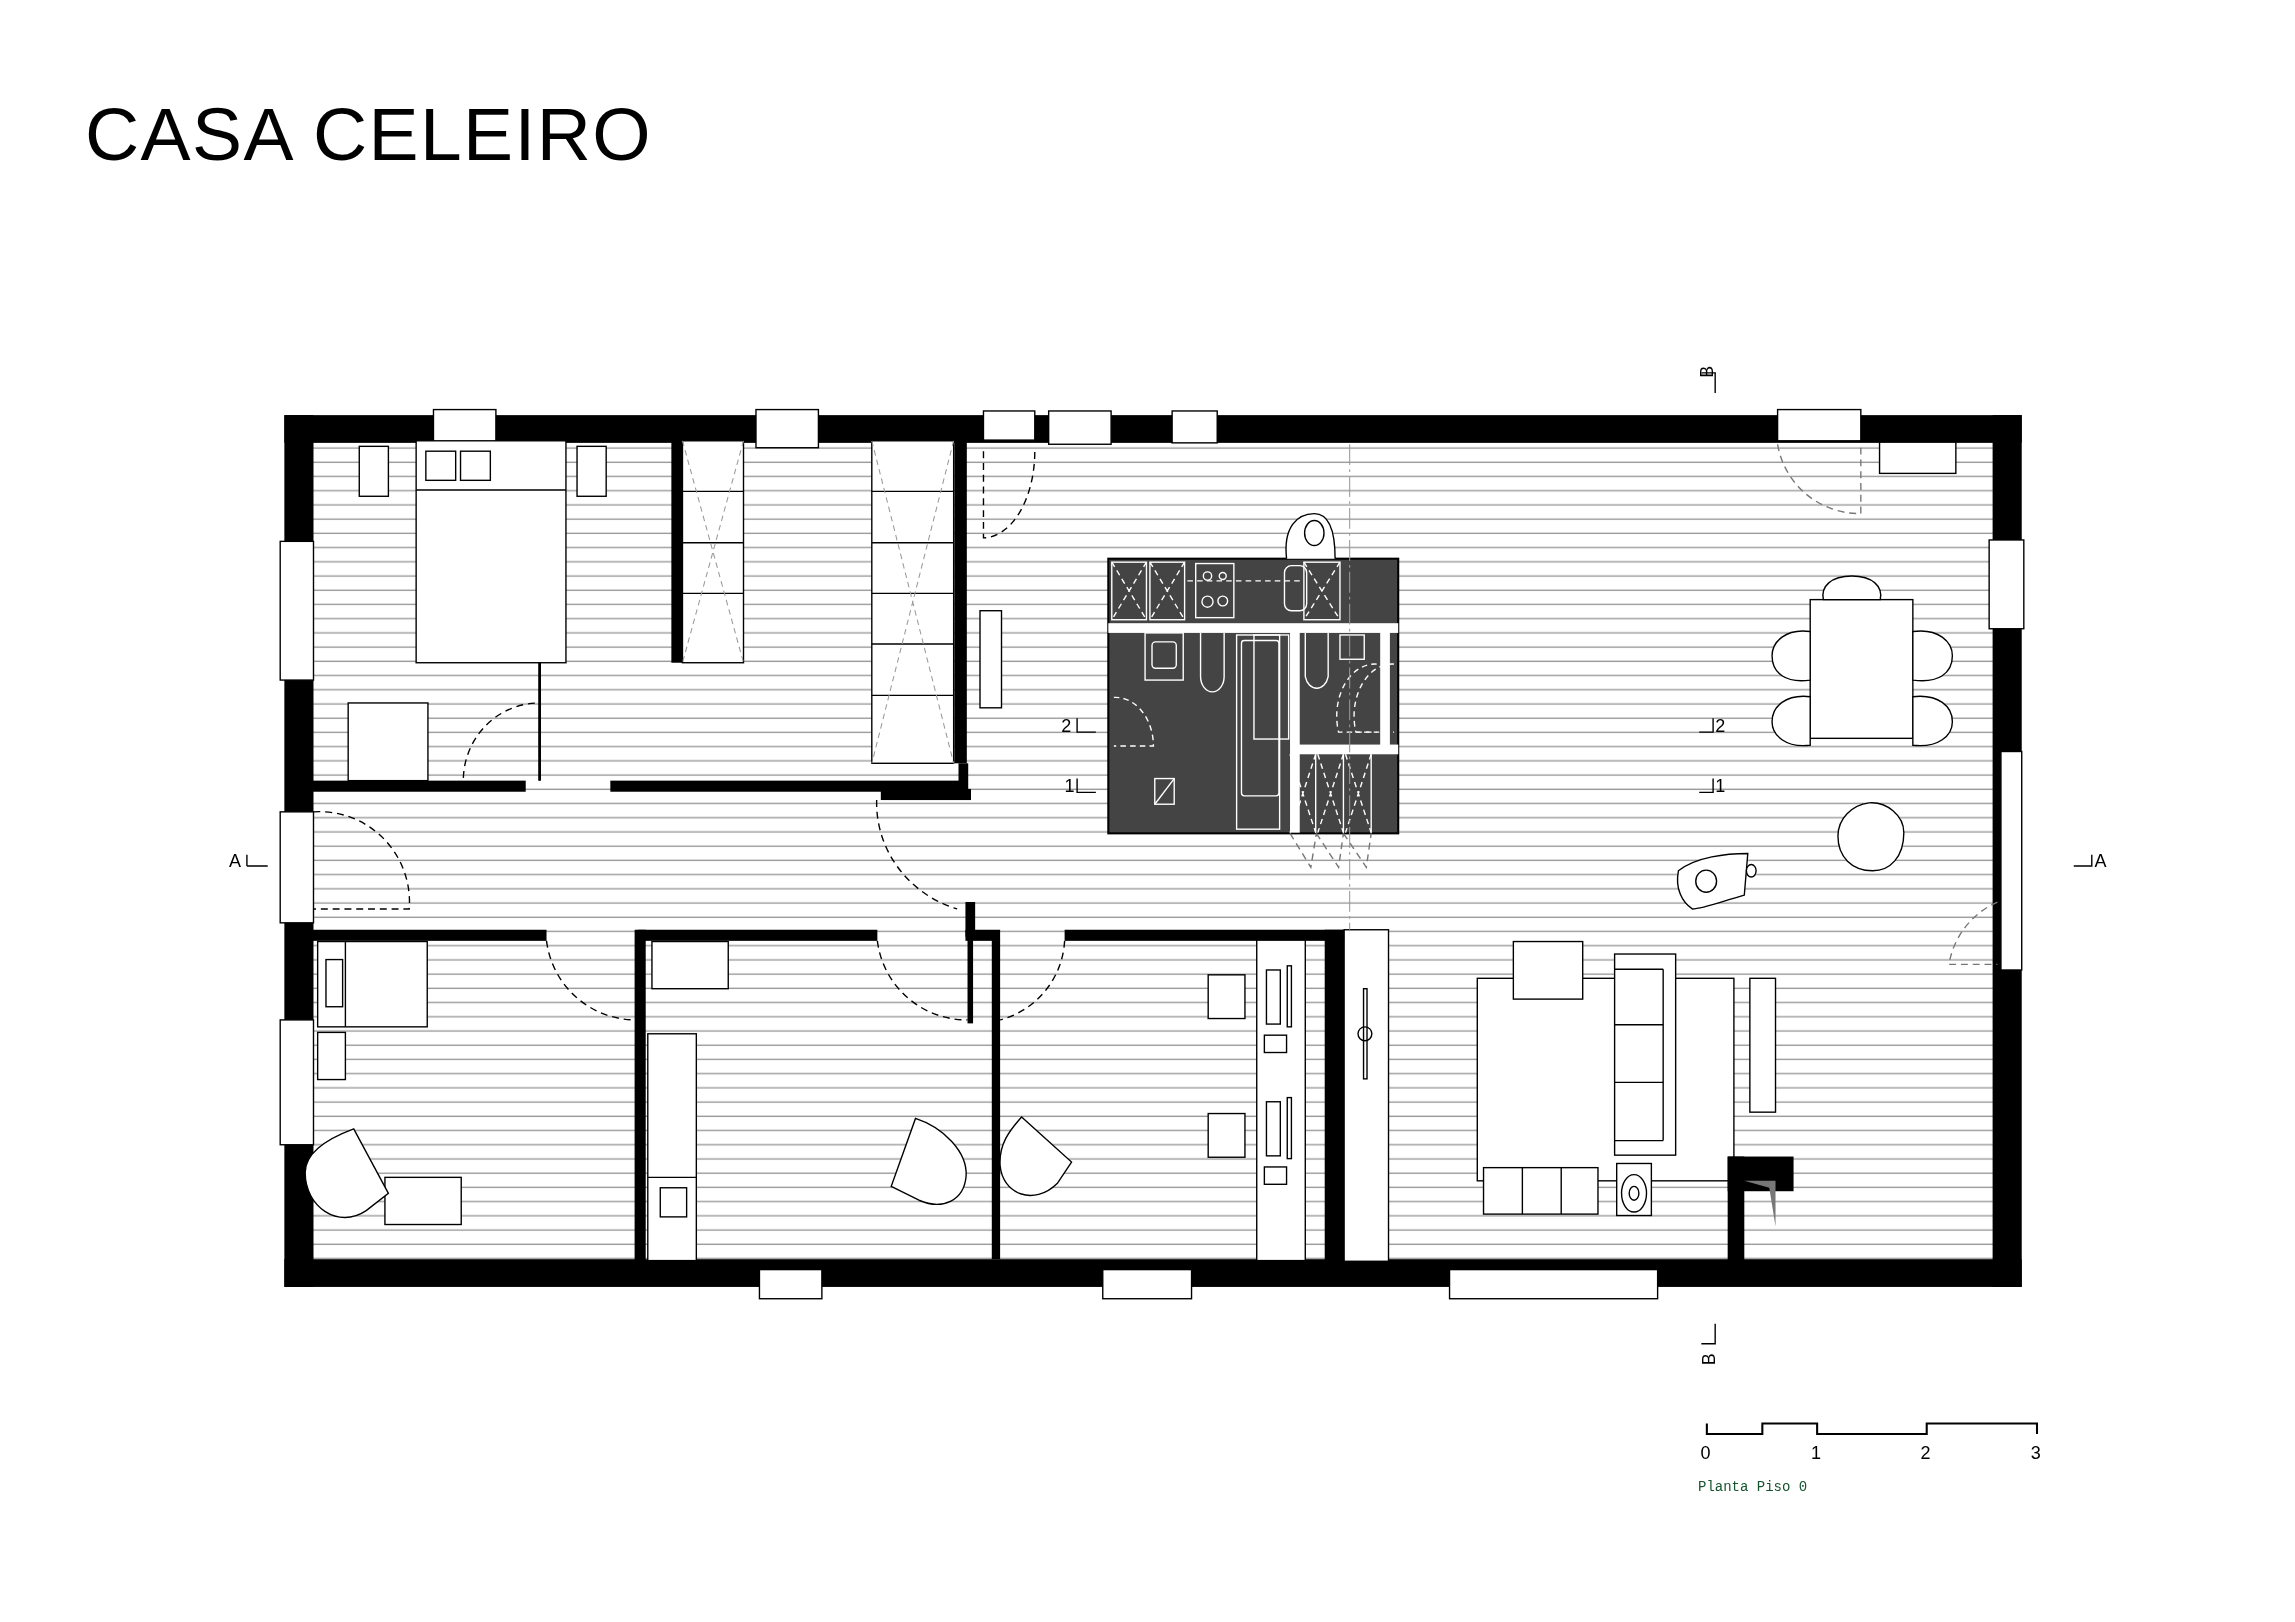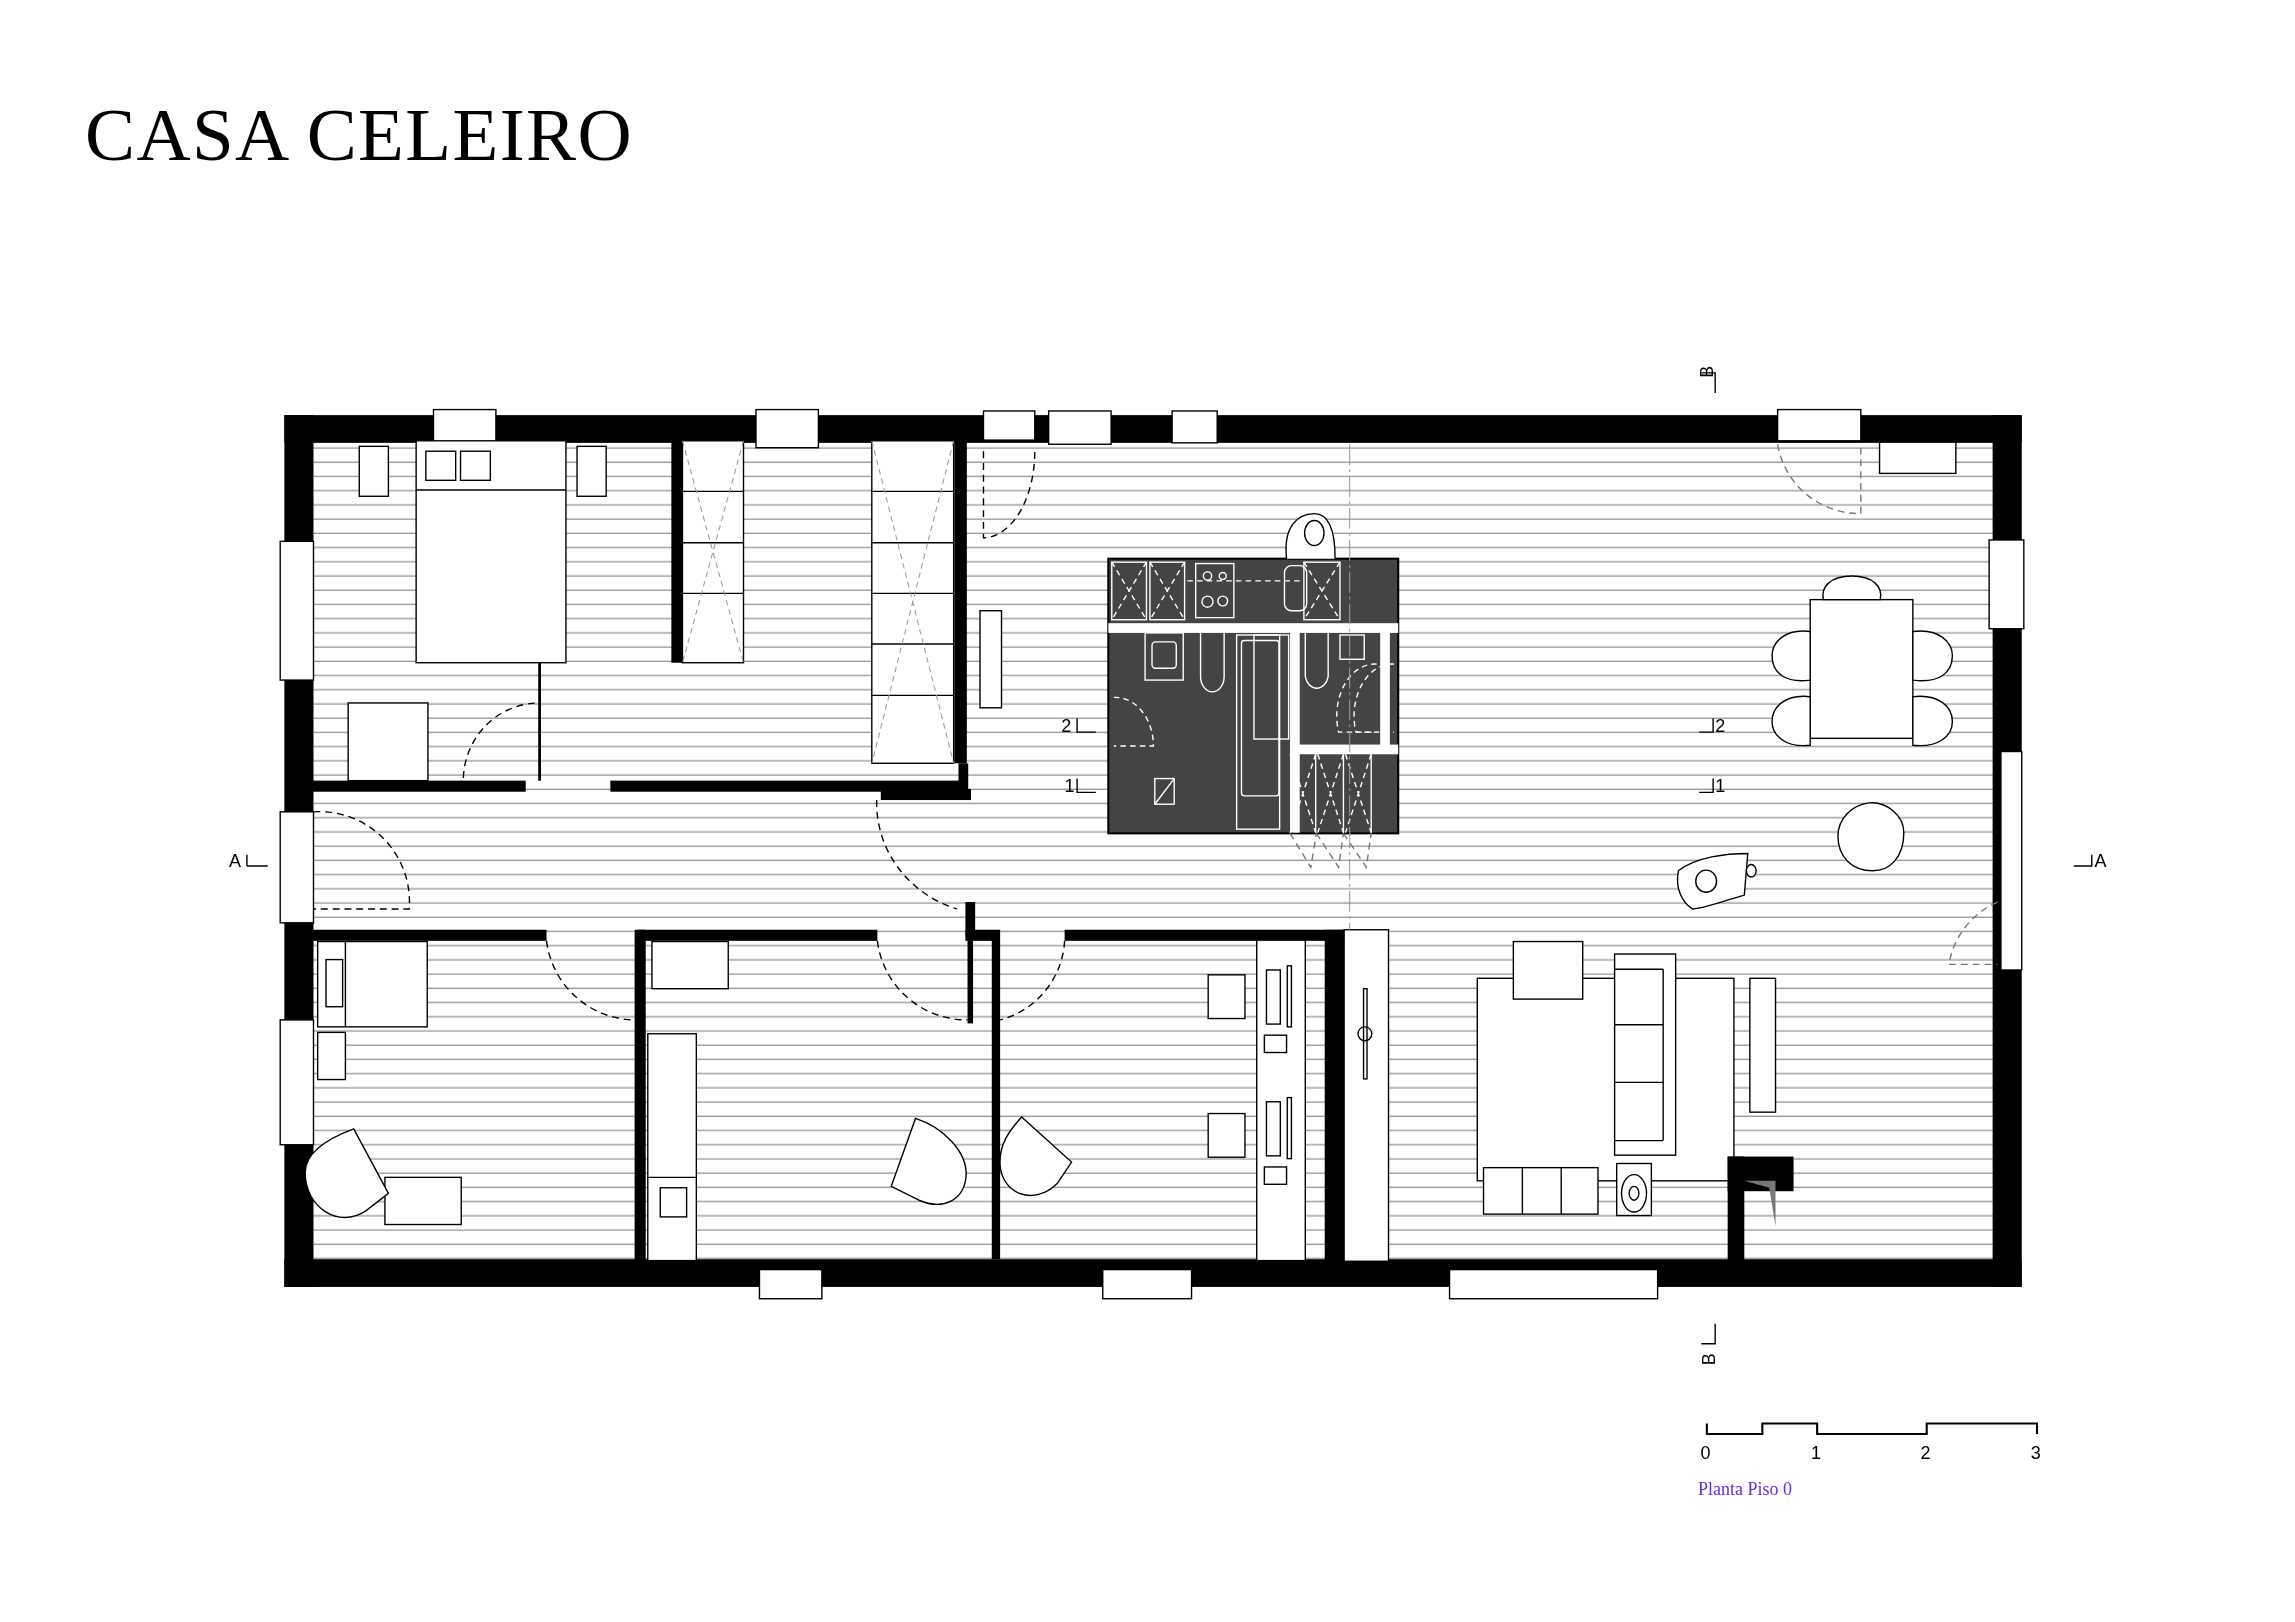--- a/index.html
+++ b/index.html
@@ -1,21 +1,21 @@
 <!DOCTYPE html>
 <html style="font-size:11px"><head>
 <meta charset="utf-8">
 <style>
   html, body { margin:0; padding:0; background:#ffffff; }
   body { width:2295px; height:1623px; position:relative; overflow:hidden; font-family:"DejaVu Sans", sans-serif; }
-  .title { position:absolute; left:85px; top:97px; font-size:75px; font-weight:400; color:#000; letter-spacing:1.4px; font-family:Liberation Serif, serif; line-height:1; }
+  .title { position:absolute; left:85px; top:97px; font-size:75px; font-weight:400; color:#000; letter-spacing:1.4px; font-family:Liberation Sans, sans-serif; line-height:1; }
   svg.plan { position:absolute; left:0; top:0; }
   .lbl { font-family:"Liberation Sans", sans-serif; font-size:26px; fill:#000; }
   .scale-num { font-family:"Liberation Sans", sans-serif; font-size:26px; fill:#000; }
-  .caption { position:absolute; left:1698px; top:1479px; font-family:Liberation Serif, serif; font-size:18px; color:#6d28d9; }
+  .caption { position:absolute; left:1698px; top:1479px; font-family:Liberation Mono, monospace; font-size:14px; color:#14532d; }
   .wall { fill:#000; }
   .fur { fill:#fff; stroke:#000; stroke-width:2; }
   .dash { fill:none; stroke:#000; stroke-width:2; stroke-dasharray:10 7; }
   .dashg { fill:none; stroke:#777; stroke-width:2; stroke-dasharray:10 7; }
   .core { fill:#444; stroke:#000; stroke-width:3; }
   .cw { fill:none; stroke:#fff; stroke-width:2; }
   .cwd { fill:none; stroke:#fff; stroke-width:2; stroke-dasharray:8 6; }
   .win { fill:#fff; stroke:#000; stroke-width:2; }
   .cx { stroke:#999; stroke-width:1.5; stroke-dasharray:8 6; }
 </style>

